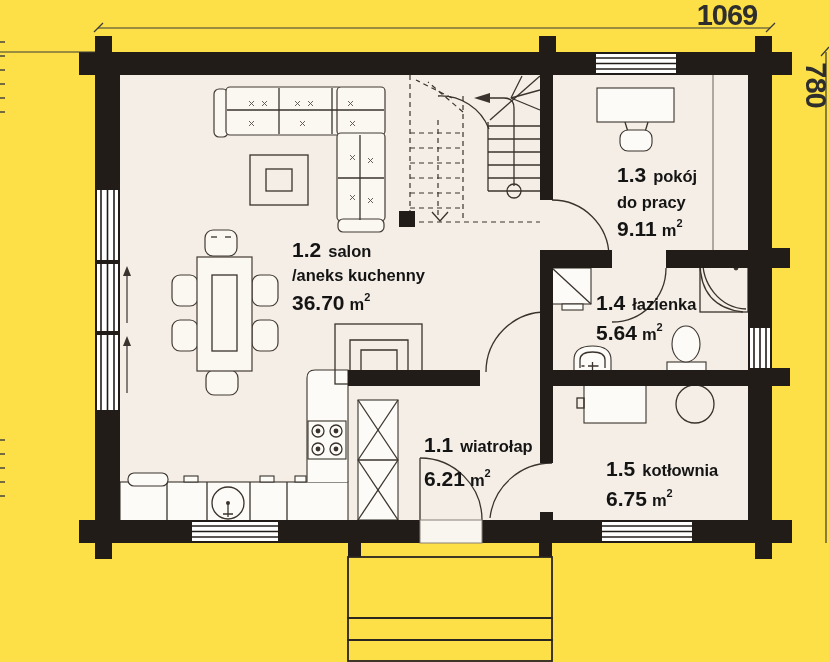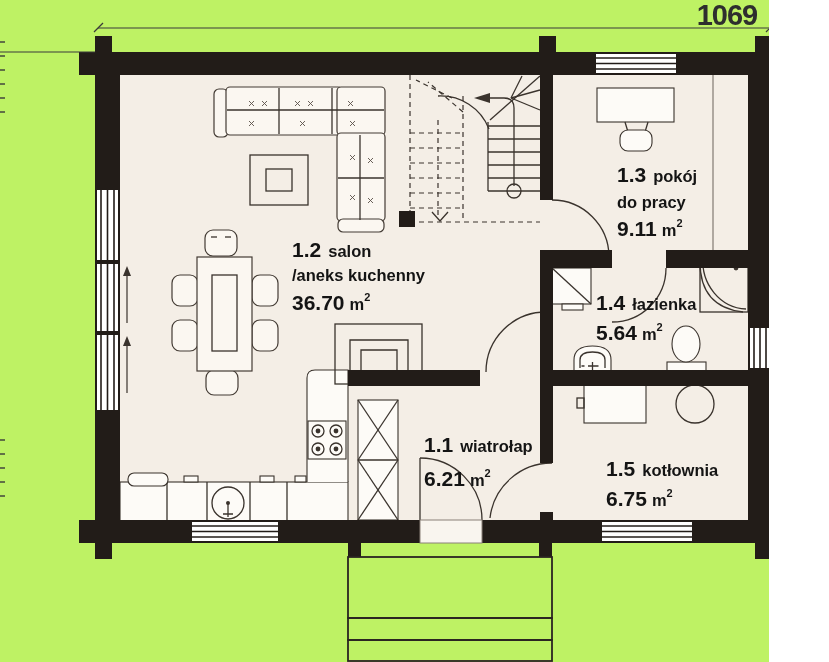--- a/index.html
+++ b/index.html
@@ -1,16 +1,16 @@
 <!DOCTYPE html>
 <html><head>
 <meta charset="utf-8">
 <style>
   html,body{margin:0;padding:0;background:#ffffff;}
-  .stage{position:relative;width:769px;height:662px;background:#bef264;overflow:hidden;}
+  .stage{position:relative;width:829px;height:662px;background:#fde047;overflow:hidden;}
   svg{display:block;}
   svg text{font-family:"Liberation Sans","DejaVu Sans",sans-serif;fill:#141414;}
   .rnum{font-size:21px;font-weight:bold;}
   .rname{font-size:16.5px;font-weight:bold;}
   .rname2{font-size:16.5px;font-weight:bold;}
   .area{font-size:21px;font-weight:bold;}
   .unit{font-size:16.5px;font-weight:bold;}
   .sup{font-size:11px;font-weight:bold;}
   .dim{font-size:29px;font-weight:bold;fill:#2e2e2e;letter-spacing:-1px;}
   .wall{fill:#221c18;stroke:none;}

